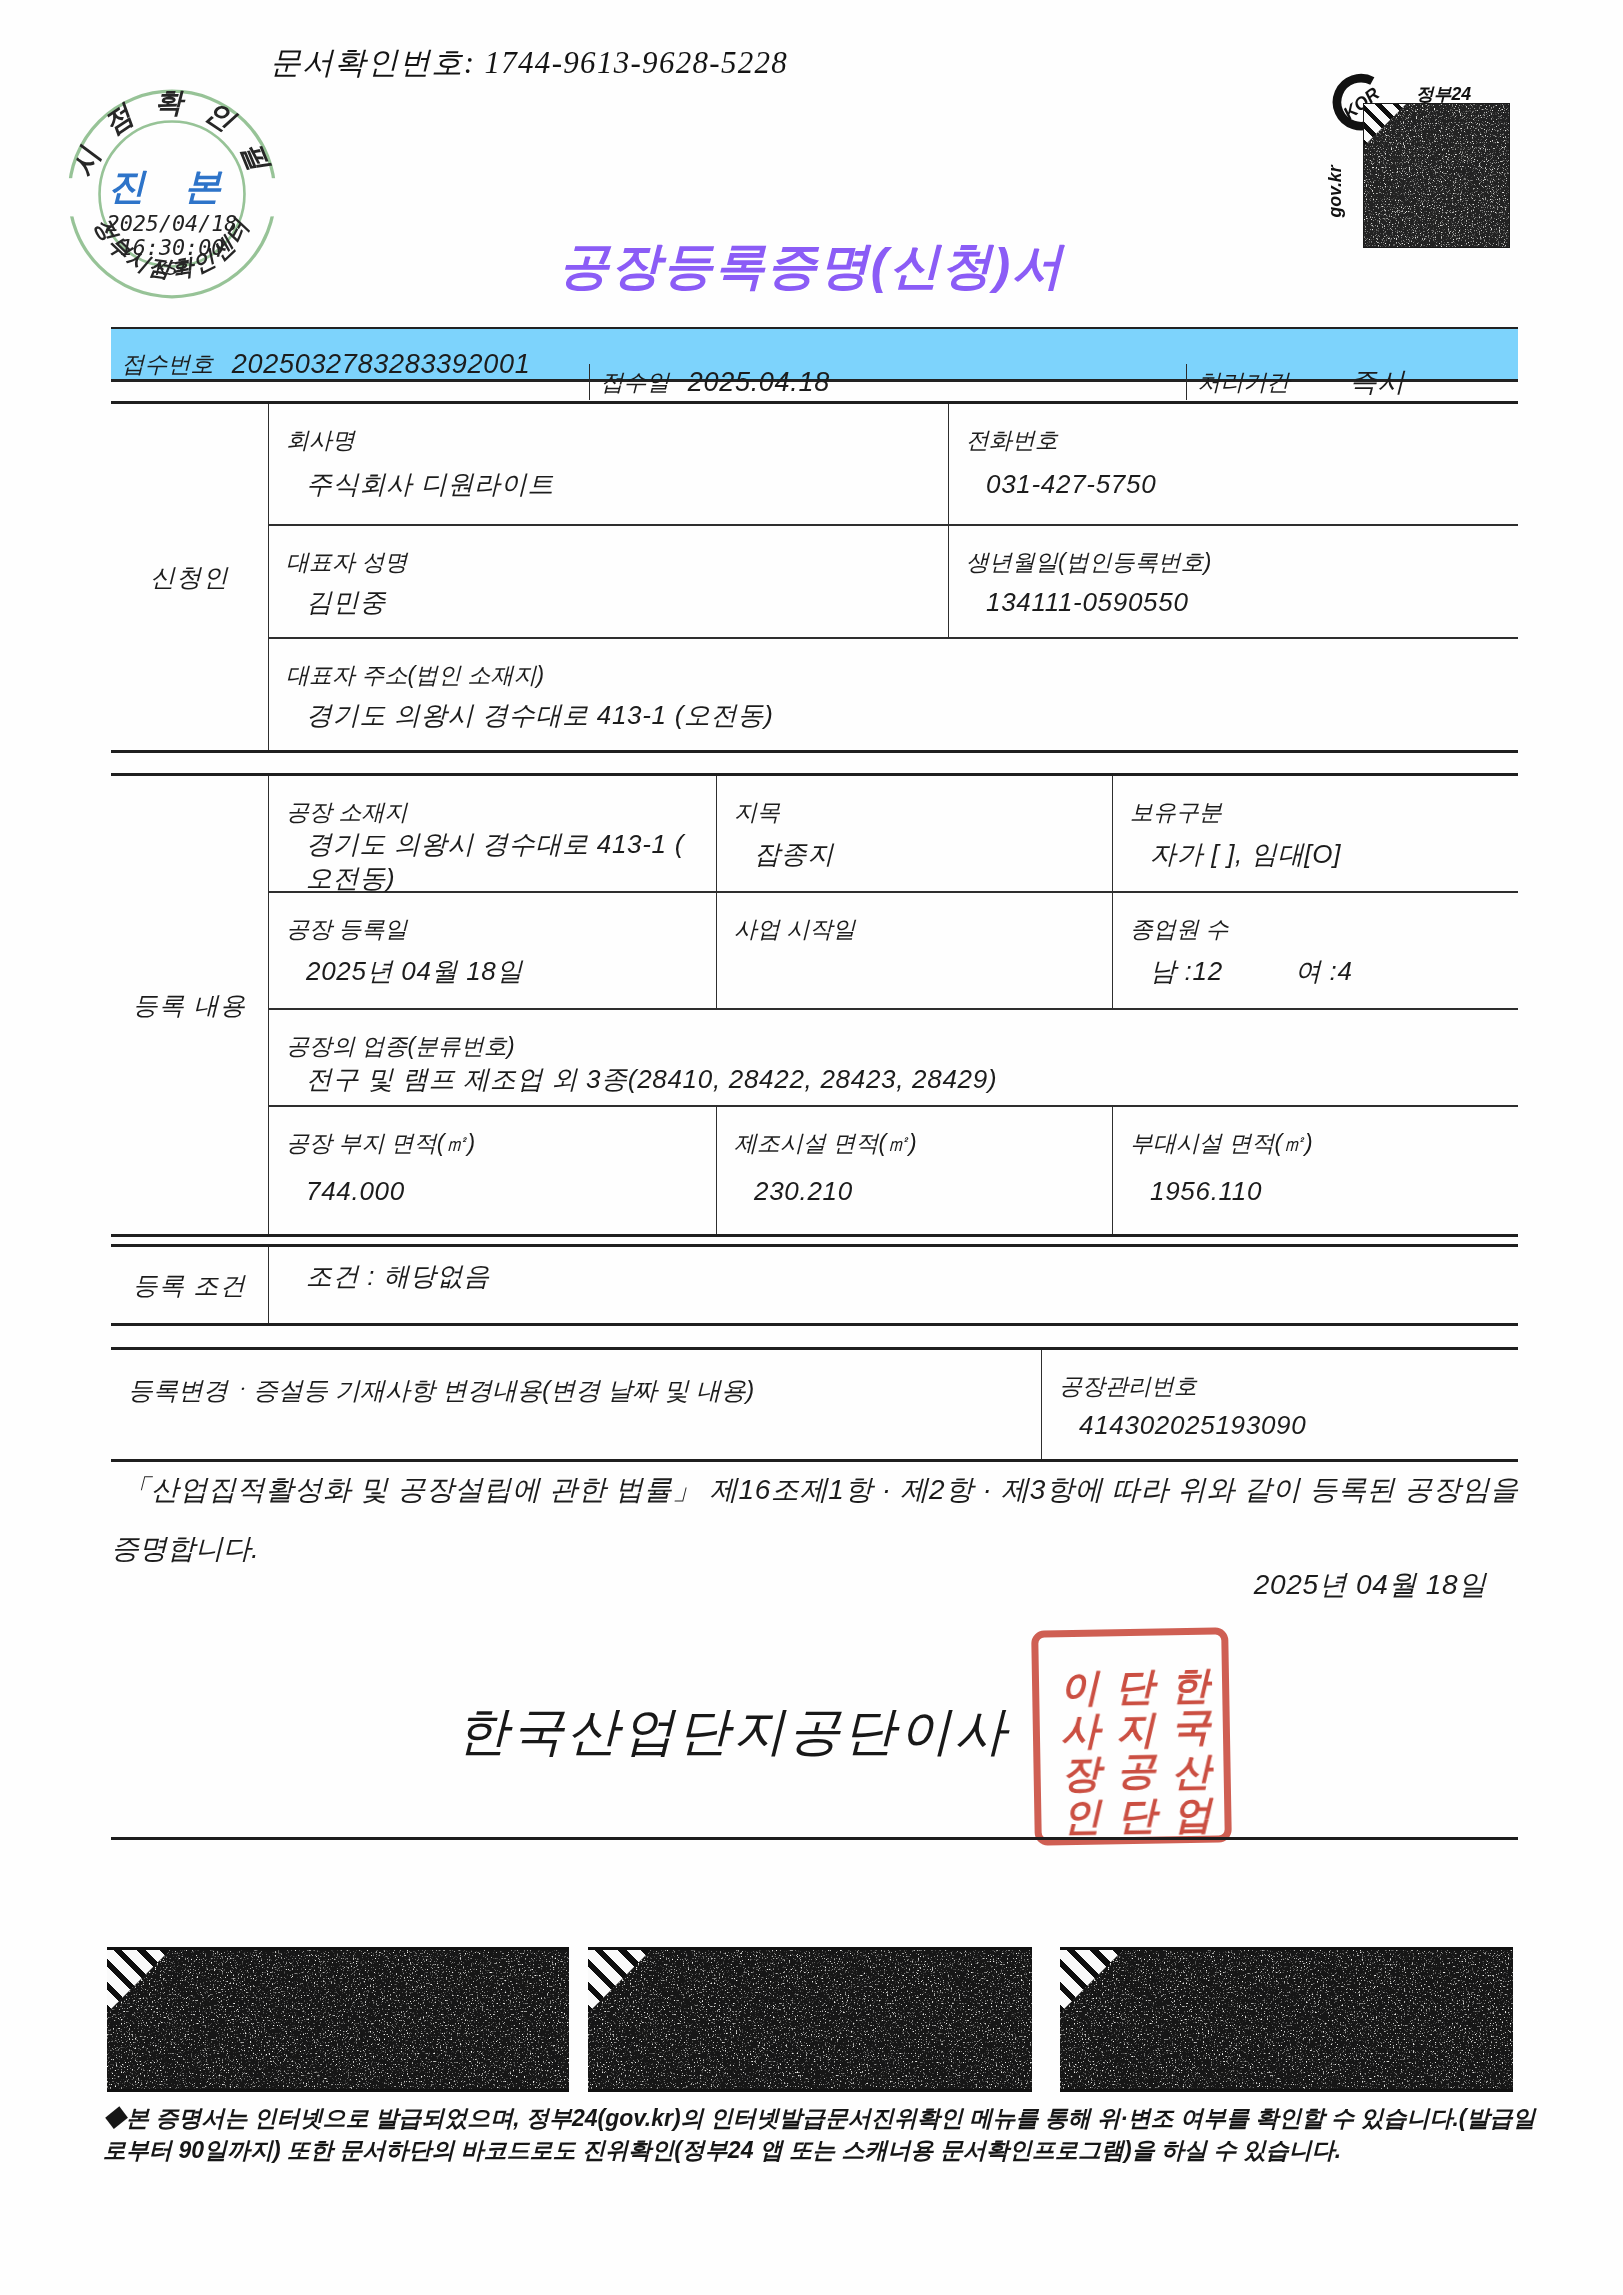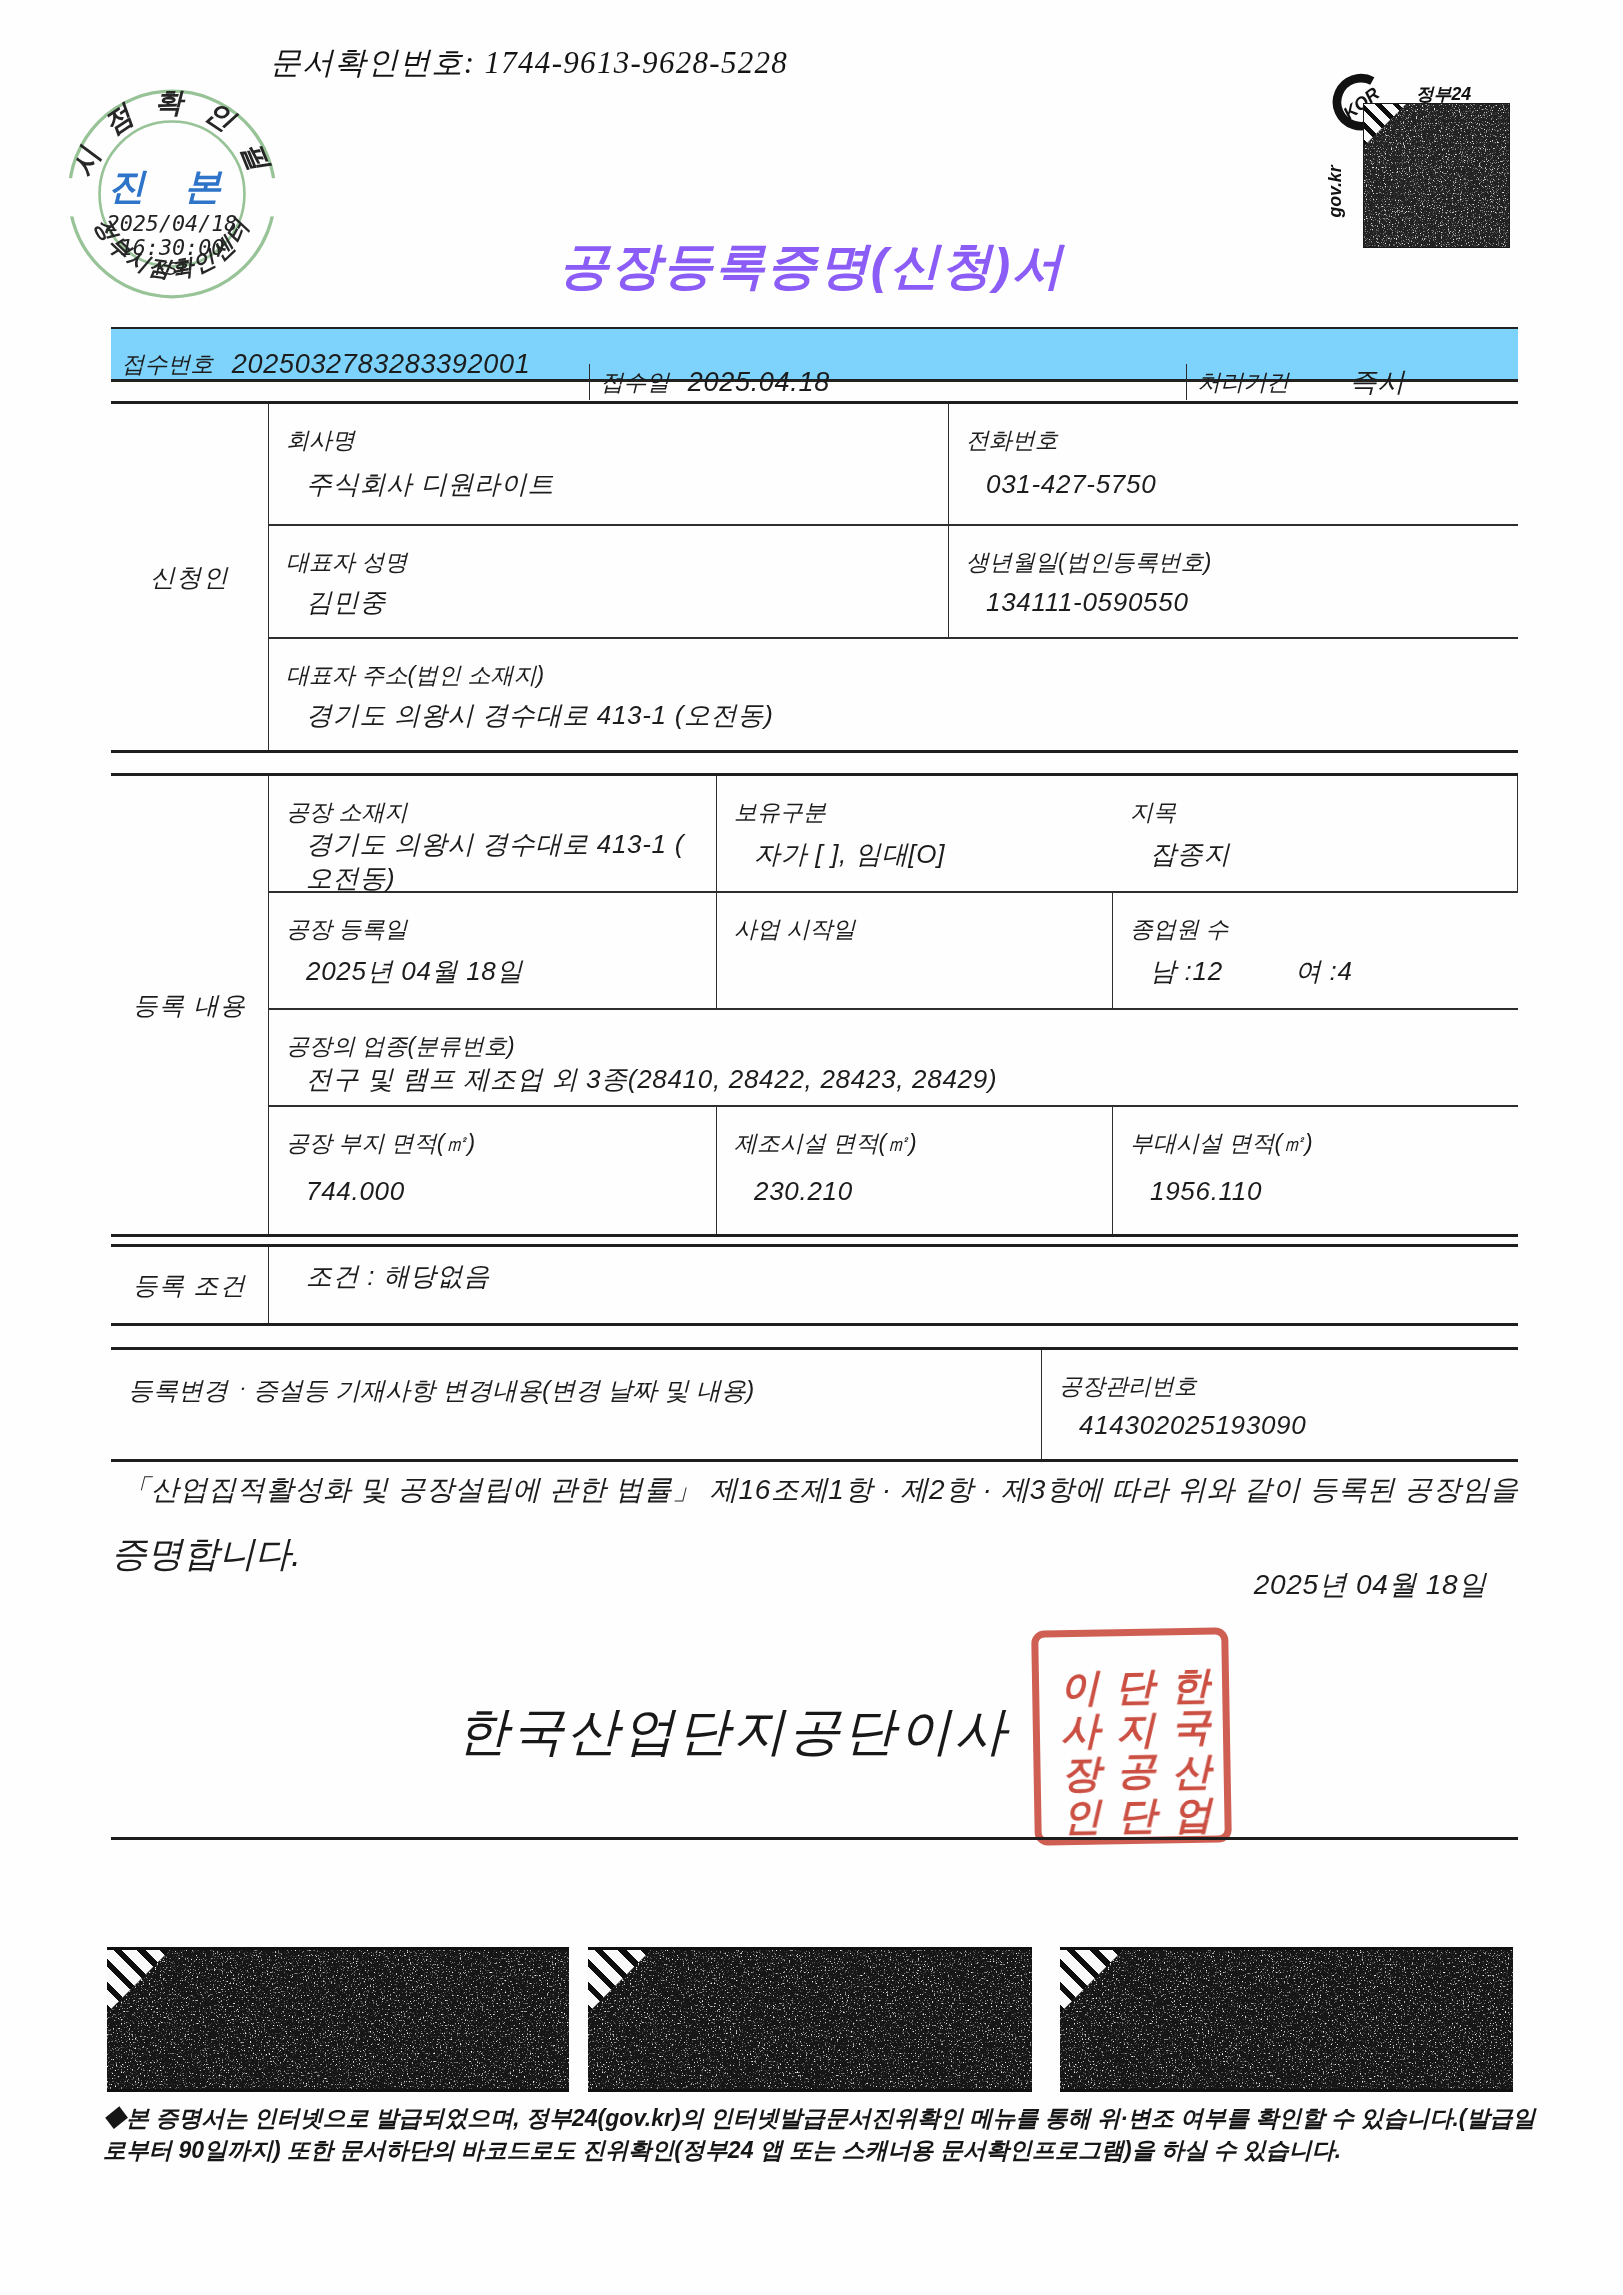--- a/index.html
+++ b/index.html
@@ -51,21 +51,21 @@
   .cell { display:flex; flex-direction:column; min-width:0; }
   .lab { font-size:23px; padding:9.2px 3.9px 0 17px; white-space:nowrap;margin-top:12px; }
   .lab.wide { font-size:25px; padding-top:11.8px; }
   .valwrap { flex:1; display:flex; align-items:center; padding:0 6.5px 10.5px 37px;
     font-size:26px; letter-spacing:0.7px; min-width:0; }
   .valwrap.topline { align-items:flex-start; padding-top:11.8px; }
   .valwrap .sp { margin-right:72px; }
 
   
   .stmt1 { top:1471px; left:122px; width:1401px; font-size:28px; letter-spacing:0.7px; }
-  .stmt2 { top:1530px; left:111px; font-size:36px; }
+  .stmt2 { top:1530px; left:111px; font-size:28px; }
   .cert-date { top:1566px; right:136px; font-size:28px; letter-spacing:0.7px; }
   .issuer { top:1697px; left:0; right:157px; text-align:center; font-size:52px;
     font-weight:500; letter-spacing:3.3px; color:#181818; }
   .seal { left:1033px; top:1629px; width:175px; height:191px;
     border:7.9px solid rgba(197,60,45,0.82); border-radius:13px;
     padding:5.2px 3.9px; transform:rotate(-1deg); overflow:hidden; }
   .seal-text { width:100%; height:100%; writing-mode:vertical-rl; text-orientation:upright;
     font-size:39px; line-height:1.42; letter-spacing:3.9px; font-weight:700;
     color:rgba(197,60,45,0.9); filter:blur(0.4px); }
   .bottom-rule { top:1837px; left:111px; width:1407px; height:2.6px; background:#1d1d1d; }
@@ -181,27 +181,27 @@
       <div class="valwrap">경기도 의왕시 경수대로 413-1 (오전동)</div>
     </div>
   </div>
 
   <div class="sect" style="top:773px;height:464px;grid-template-columns:158px 448px 396px 1fr;grid-template-rows:117px 117px 97px 1fr;">
     <div class="side br" style="grid-row:1/5">등록 내용</div>
     <div class="cell br bb">
       <div class="lab">공장 소재지</div>
       <div class="valwrap" style="line-height:1.3">경기도 의왕시 경수대로 413-1 ( 오전동)</div>
     </div>
+    <div class="cell br bb">
+      <div class="lab">지목</div>
+      <div class="valwrap">잡종지</div>
+    </div>
     <div class="cell bb">
       <div class="lab">보유구분</div>
       <div class="valwrap">자가 [  ], 임대[O]</div>
-    </div>
-    <div class="cell br bb">
-      <div class="lab">지목</div>
-      <div class="valwrap">잡종지</div>
     </div>
     <div class="cell br bb">
       <div class="lab">공장 등록일</div>
       <div class="valwrap">2025년 04월 18일</div>
     </div>
     <div class="cell br bb">
       <div class="lab">사업 시작일</div>
       <div class="valwrap"></div>
     </div>
     <div class="cell bb">

